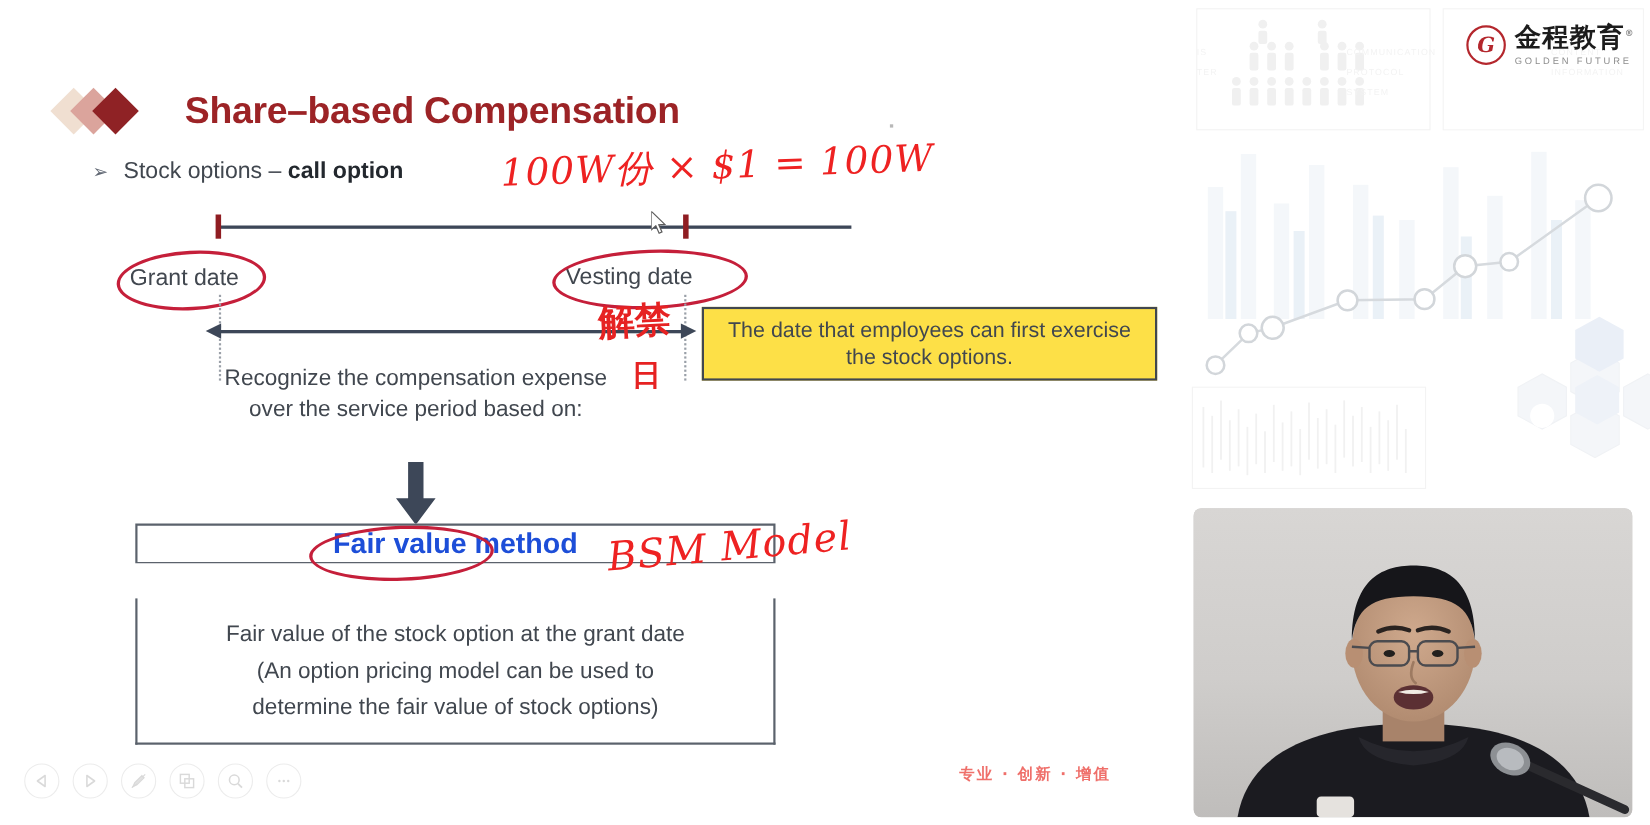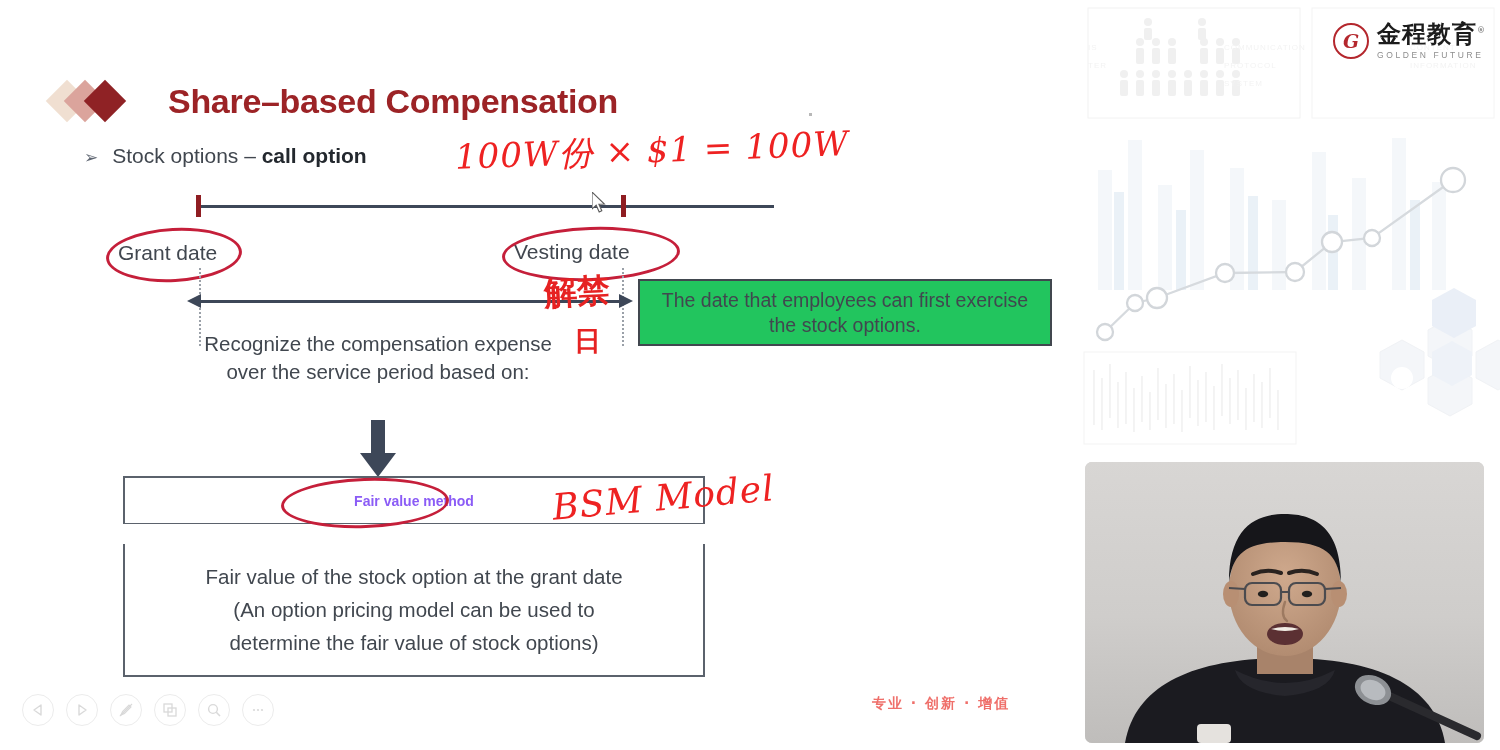--- a/index.html
+++ b/index.html
@@ -73,40 +73,40 @@
 
   
   #hw-jiejin { left:544px; top:276px; font-size:33px; color:#e62222; font-weight:bold;
                font-family:"DejaVu Sans", sans-serif; line-height:0.95; transform:rotate(-3deg); }
   #hw-ri     { left:574px; top:323px; font-size:27px; color:#e62222; font-weight:bold;
                font-family:"DejaVu Sans", sans-serif; }
 
   
   #callout {
     position:absolute; left:638px; top:279px; width:414px; height:67px;
-    border:2px solid #41474f; background:#22c55e;
+    border:2px solid #41474f; background:#fde047;
     display:flex; align-items:center; justify-content:center; text-align:center;
     font-size:19.5px; color:#41474f; line-height:1.25; padding:0 10px;
   }
 
   
   #recognize {
     position:absolute; left:200px; top:330px; width:356px;
     text-align:center; font-size:20.5px; color:#41474f; line-height:1.38;
   }
 
   
   #downarrow { position:absolute; left:358px; top:420px; width:40px; height:58px; }
 
   
   #fv-head {
-    position:absolute; left:123px; top:476px; width:582px; height:48px;
+    position:absolute; left:123px; top:476px; width:582px; height:36px;
     border:2px solid #5b626c; border-bottom:1px solid #5b626c; background:#fff;
     display:flex; align-items:center; justify-content:center;
-    font-size:14px; font-weight:bold; color:#8b5cf6;
+    font-size:26px; font-weight:bold; color:#1d4ed8;
   }
   #fv-body {
     position:absolute; left:123px; top:544px; width:582px; height:133px;
     border:2px solid #5b626c; border-top:none; background:#fff;
     display:flex; flex-direction:column; align-items:center; justify-content:center;
     text-align:center; font-size:20.5px; color:#41474f; line-height:1.62;
   }
   #ell-fv { left:281px; top:478px; width:168px; height:50px; transform:rotate(-2deg); }
   #hw-bsm {
     left:552px; top:477px; font-size:36px; color:#e22; white-space:nowrap;

